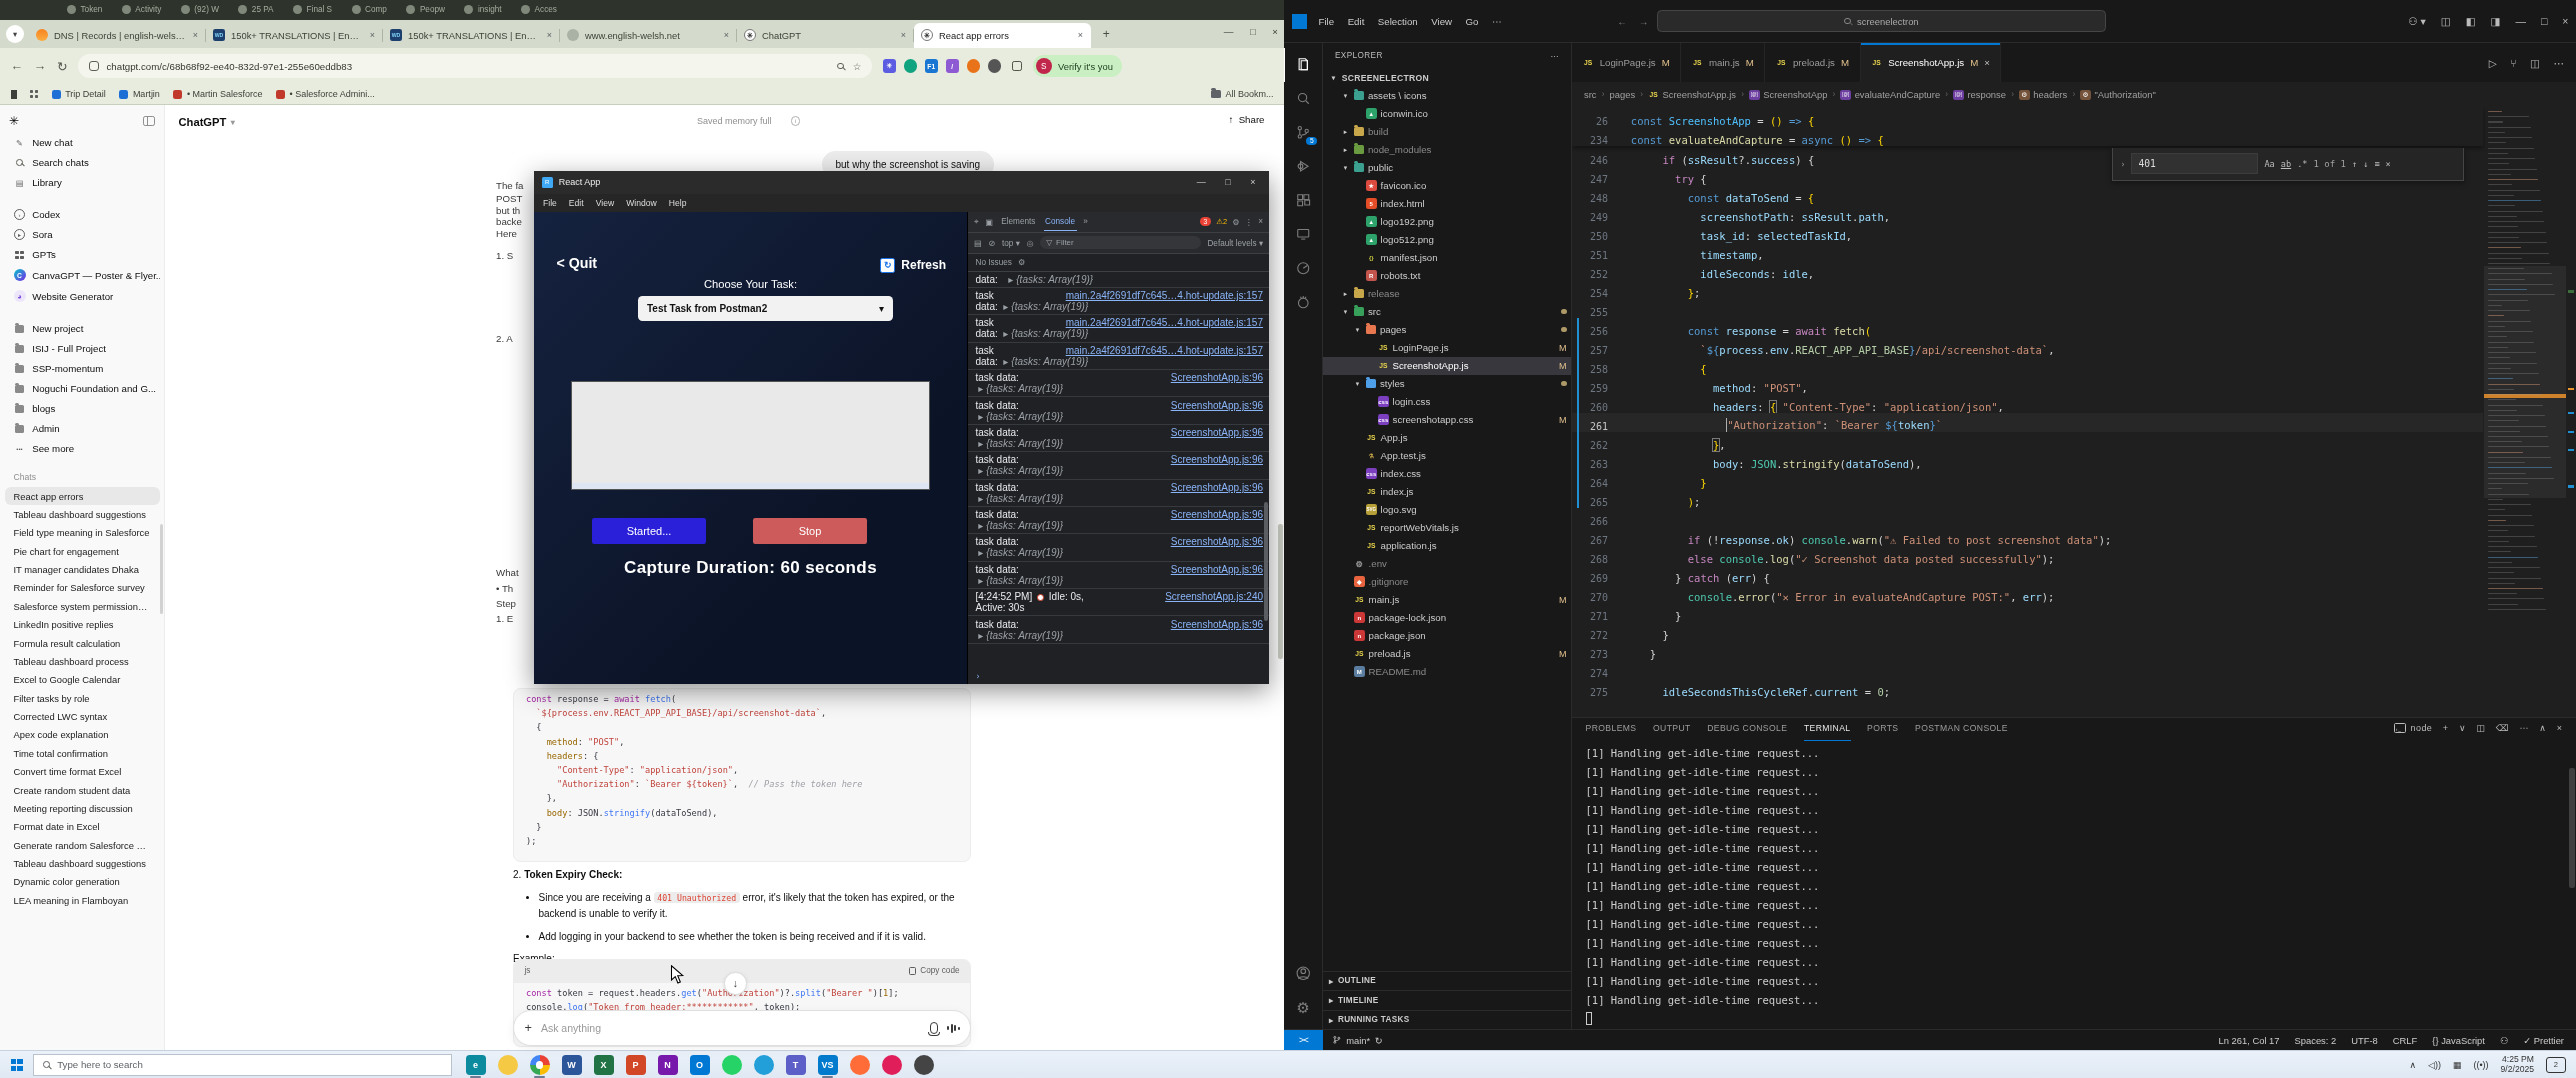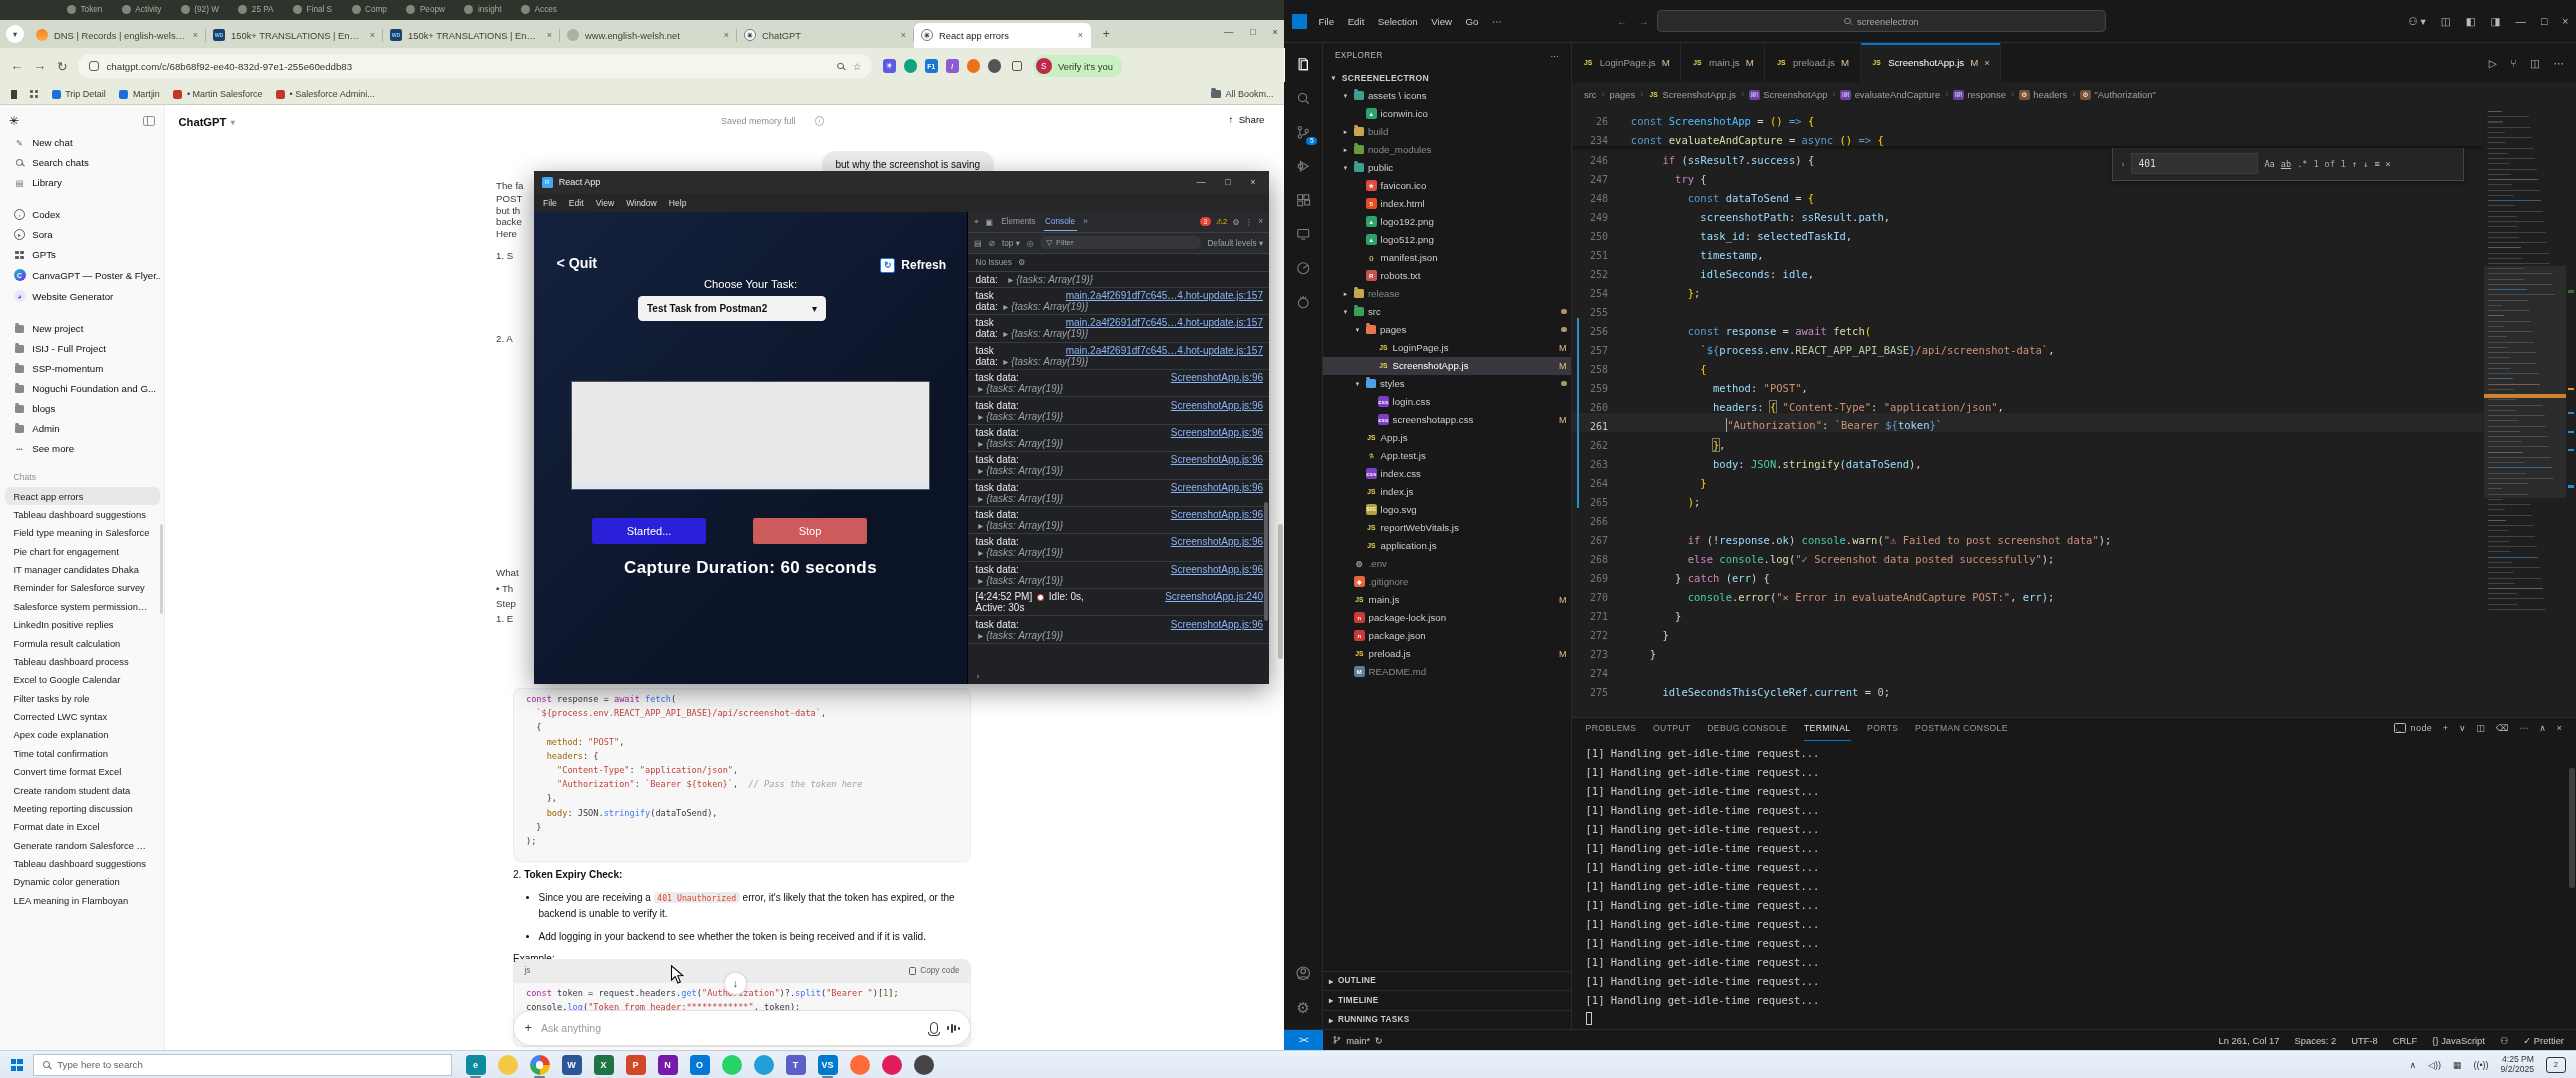--- a/index.html
+++ b/index.html
@@ -58,21 +58,21 @@
   #chatlist{flex:1;overflow:hidden}
   .gchat{padding:3.7px 9px;margin:0 4.5px;border-radius:6px;white-space:nowrap;overflow:hidden;text-overflow:ellipsis;font-size:9.4px;color:#1a1a1a}
   .gchat.active{background:#e8e8e8}
   #guser{display:flex;align-items:center;gap:6.7px;padding:7.5px 9px;border-top:0.7px solid #ececec}
   #gsscroll{position:absolute;right:0.7px;top:419px;width:3.7px;height:90px;background:#d2d2d2;border-radius:2.2px}
   
   #gptmain{flex:1;position:relative;background:#fff;overflow:hidden}
   #gheader{position:absolute;left:0;right:0;top:0;height:34px;display:flex;align-items:center;padding:0 13.5px;font-size:11.2px;color:#0d0d0d}
   #brand{font-weight:bold;display:flex;gap:4.5px;align-items:center}
   #brand .chv{color:#9a9a9a;font-size:8.2px}
-  #memfull{position:absolute;left:556px;top:11.2px;font-size:9px;color:#8f8f8f;display:flex;gap:19px;align-items:center}
+  #memfull{position:absolute;left:532px;top:11.2px;font-size:9px;color:#8f8f8f;display:flex;gap:19px;align-items:center}
   .infoi{width:9.7px;height:9.7px;border:0.9px solid #b0b0b0;border-radius:50%;color:#9a9a9a;font-size:6px;display:flex;align-items:center;justify-content:center}
   #share{position:absolute;right:19.5px;top:9px;display:flex;align-items:center;gap:5.2px;font-size:9.7px;color:#0d0d0d}
   .frag{position:absolute;left:331px;width:39px;overflow:hidden;white-space:nowrap;font-size:9.7px;color:#3a3a3a}
   #bubble{position:absolute;top:46px;background:#ececec;border-radius:16.5px;padding:8.2px 13.5px;font-size:10px;color:#0d0d0d}
   .chatcode{position:absolute;left:348px;width:458px;background:#f7f7f8;border:0.7px solid #ececec;border-radius:7.5px;font-family:"DejaVu Sans Mono",monospace;font-size:8.6px;line-height:14.2px;color:#383a42;overflow:hidden}
   .chatcode pre{padding:3px 12px;font-family:inherit}
   .cchead{height:22.5px;background:#ececec;display:flex;align-items:center;justify-content:space-between;padding:0 10.5px;font-family:"Liberation Sans",sans-serif;font-size:8.2px;color:#5d5d5d}
   .m{color:#a626a4}.f{color:#4078f2}.s{color:#c0443c}.k{color:#986801}.c{color:#a0a1a7;font-style:italic}.t{color:#383a42}
   #item2{position:absolute;left:348px;width:464px;font-size:10px;color:#0d0d0d;line-height:16.5px}
   #item2 .ttl{font-weight:bold}
@@ -91,21 +91,21 @@
   
   #rwin{position:absolute;left:369px;top:66px;width:735px;height:512px;box-shadow:0 7.5px 25.5px rgba(0,0,0,.45);z-index:4;background:#0c152b}
   #rtitle{height:22.5px;background:#2b2b2b;display:flex;align-items:center;gap:6px;padding:0 7.5px;color:#eee;font-size:9px}
   #rtitle .appic{width:11.2px;height:11.2px;background:#3fa9f5;border-radius:1.5px;display:flex;align-items:center;justify-content:center;font-size:6px;color:#fff}
   #rtitle .wc{margin-left:auto;display:flex;gap:19.5px;color:#ccc;font-size:9px;padding-right:6px}
   #rmenu{height:18px;background:#262626;display:flex;align-items:center;gap:12px;padding:0 9px;color:#ddd;font-size:8.6px}
   #rbody{display:flex;height:472px}
   #rapp{width:433px;position:relative;background:linear-gradient(135deg,#15223f 0%,#0b1326 70%);color:#fff}
   #rquit{position:absolute;left:22.5px;top:43px;font-size:14.2px;font-weight:bold}
   #rchoose{position:absolute;left:0;right:0;top:66px;text-align:center;font-size:11.2px}
-  #rsel{position:absolute;left:104px;top:84px;width:188px;height:25.5px;background:#f2f2f2;border-radius:4.5px;color:#111;font-size:10px;font-weight:bold;display:flex;align-items:center;padding:0 9px;justify-content:space-between}
+  #rsel{position:absolute;left:104px;top:84px;width:255px;height:25.5px;background:#f2f2f2;border-radius:4.5px;color:#111;font-size:10px;font-weight:bold;display:flex;align-items:center;padding:0 9px;justify-content:space-between}
   #rrefresh{position:absolute;right:21px;top:46px;display:flex;align-items:center;gap:6px;font-size:12px;font-weight:bold}
   #rrefresh .ric{width:15px;height:15px;background:#fff;border:1.5px solid #1a73e8;border-radius:2.2px;color:#1a73e8;font-size:9px;display:flex;align-items:center;justify-content:center;font-weight:bold}
   #rthumb{position:absolute;left:37px;top:169px;width:359px;height:109px;background:#e9e9e9;border:0.7px solid #555;display:flex;flex-direction:column}
   #rthumb .trow{flex:1;display:flex}
   #rtb{width:55%;background:#fdfdfd;position:relative}
   #rtb .mwin{position:absolute;left:34%;top:10%;width:62%;height:72%;background:#101a30}
   #rtb .mwin .mdev{position:absolute;right:0;top:8%;width:42%;height:92%;background:#232323}
   #rtb .mwin .mbtn1{position:absolute;left:12%;top:62%;width:20%;height:9%;background:#2a20d9}
   #rtb .mwin .mbtn2{position:absolute;left:38%;top:62%;width:20%;height:9%;background:#cd5b5b}
   #rtb .msb{position:absolute;left:2%;top:4%;width:16%;height:92%;background:#f1f1f1}

